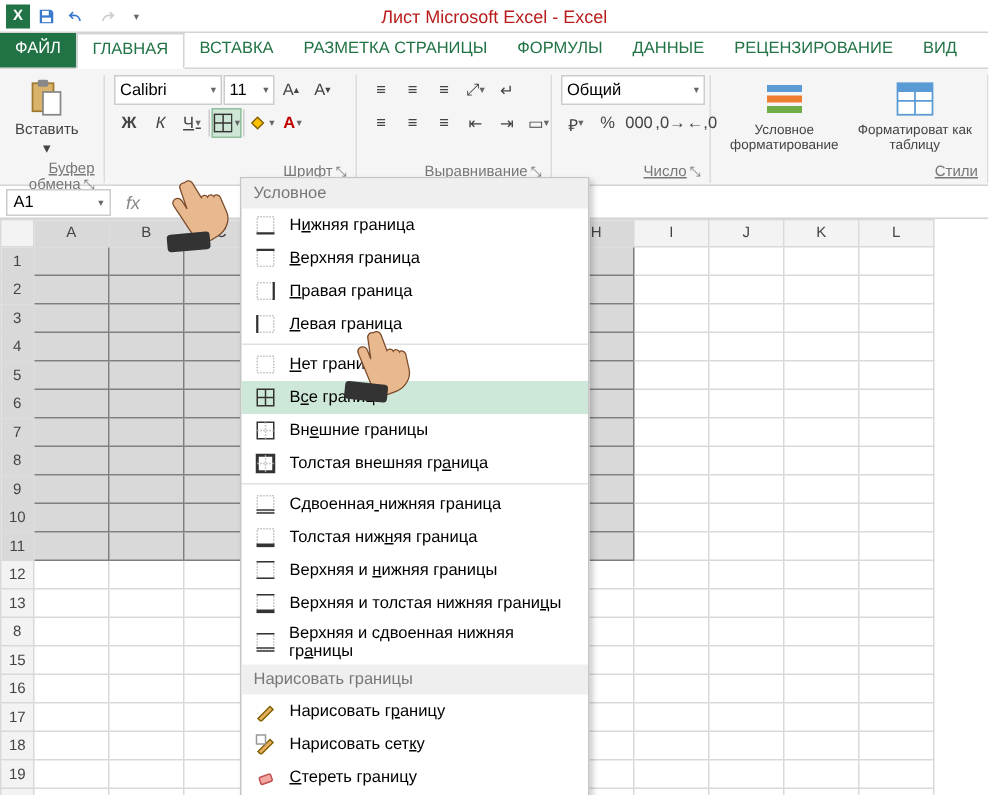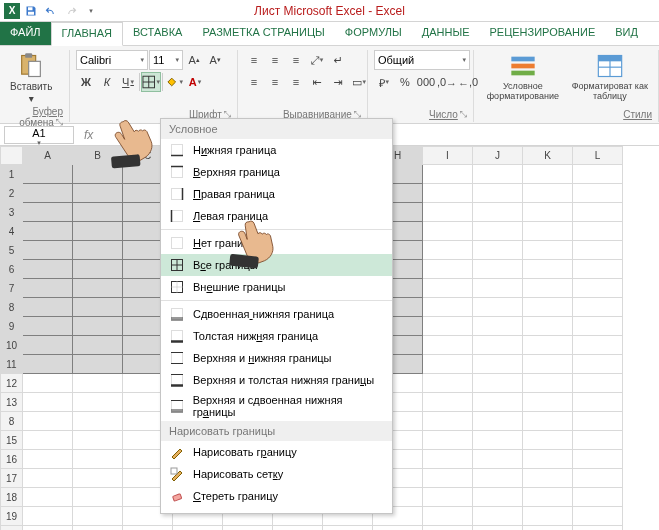--- a/index.html
+++ b/index.html
@@ -36,21 +36,21 @@
   .caret { font-size:7px; color:#666; }
 
   .rows { display:flex; flex-direction:column; gap:2px; }
   .row { display:flex; gap:1px; align-items:center; }
 
   
   .btn-sm.hilite { background:#cde6d6; border:1px solid #8fbf9f; }
 
   
   .formula-row { height:22px; display:flex; align-items:center; border-bottom:1px solid #d4d4d4; }
-  .name-box { width:70px; height:18px; border:1px solid #ccc; margin:0 4px; display:flex; align-items:center; padding:0 4px; font-size:11px; justify-content:space-between; background:#fff;flex-direction:column; }
+  .name-box { width:70px; height:18px; border:1px solid #ccc; margin:0 4px; display:flex; align-items:center; padding:0 4px; font-size:11px; justify-content:space-between; background:#fff; }
   .fx { font-style:italic; color:#888; padding:0 6px; font-size:12px; }
   .formula-input { flex:1; height:18px; border:none; }
 
   
   .grid-wrap { position:relative; }
   table.sheet { border-collapse:collapse; table-layout:fixed; }
   .sheet th, .sheet td { border:1px solid #d9d9d9; font-size:10px; color:#444; text-align:center; background:#fff; }
   .sheet thead th { background:#f3f3f3; height:18px; font-weight:normal; }
   .sheet tbody th { background:#f3f3f3; width:22px; font-weight:normal; }
   .sheet td { height:19px; }
@@ -644,20 +644,30 @@
       <div class="menu-item">
         <span class="mi-icon">
           <svg viewBox="0 0 14 14" width="14" height="14">
             <rect x="1.5" y="1.5" width="11" height="11" fill="none" stroke="#333"></rect>
             <line x1="1.5" y1="7" x2="12.5" y2="7" stroke="#bbb" stroke-dasharray="1 1"></line>
             <line x1="7" y1="1.5" x2="7" y2="12.5" stroke="#bbb" stroke-dasharray="1 1"></line>
           </svg>
         </span>
         <span>Вн<span class="u">е</span>шние границы</span>
       </div>
+      <div class="menu-item">
+        <span class="mi-icon">
+          <svg viewBox="0 0 14 14" width="14" height="14">
+            <rect x="1.5" y="1.5" width="11" height="11" fill="none" stroke="#333" stroke-width="2"></rect>
+            <line x1="1.5" y1="7" x2="12.5" y2="7" stroke="#bbb" stroke-dasharray="1 1"></line>
+            <line x1="7" y1="1.5" x2="7" y2="12.5" stroke="#bbb" stroke-dasharray="1 1"></line>
+          </svg>
+        </span>
+        <span>Толстая внешняя гр<span class="u">а</span>ница</span>
+      </div>
       <div class="menu-sep"></div>
       <div class="menu-item">
         <span class="mi-icon">
           <svg viewBox="0 0 14 14" width="14" height="14">
             <rect x="1.5" y="1.5" width="11" height="11" fill="none" stroke="#bbb" stroke-dasharray="1 1"></rect>
             <line x1="1" y1="11" x2="13" y2="11" stroke="#333"></line>
             <line x1="1" y1="13" x2="13" y2="13" stroke="#333"></line>
           </svg>
         </span>
         <span>Сдвоенная<span class="u"> </span>нижняя граница</span>

